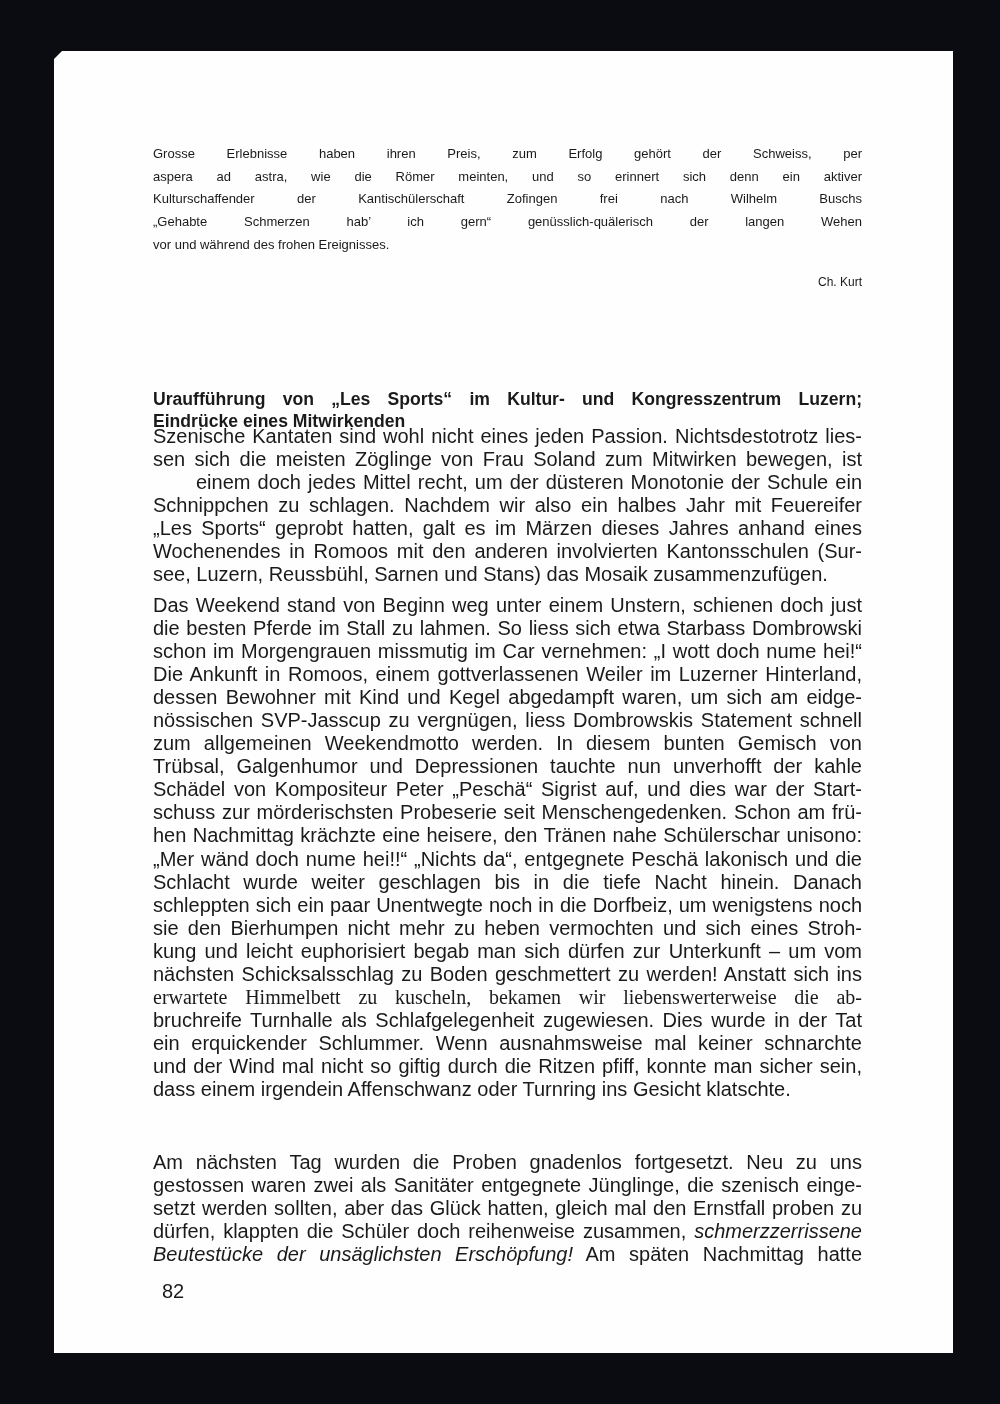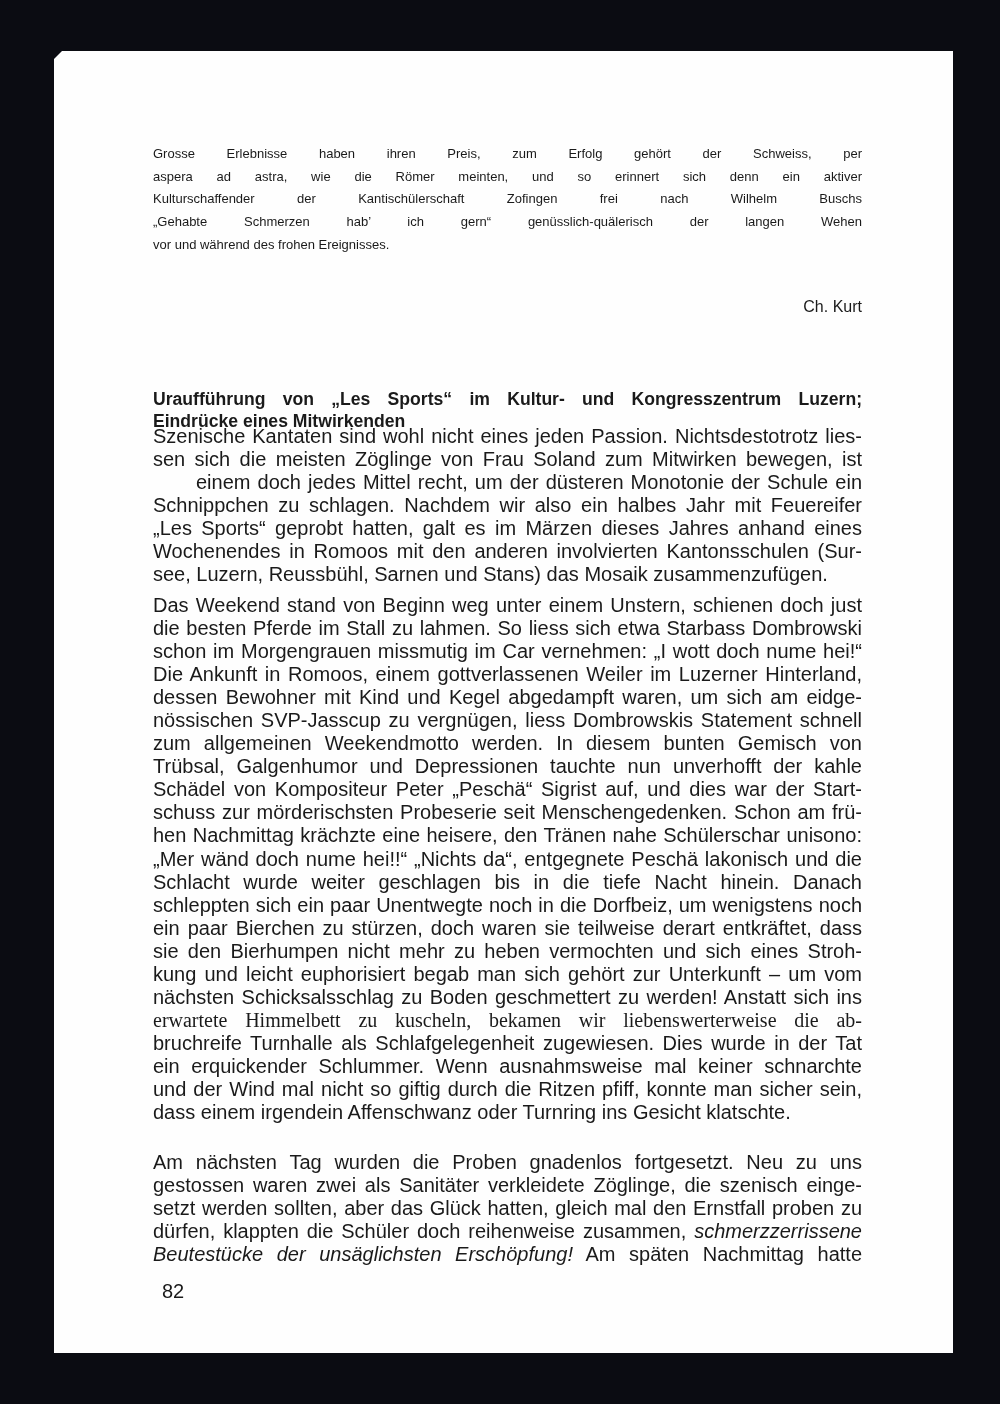--- a/index.html
+++ b/index.html
@@ -39,22 +39,22 @@
   }
   .line.last { text-align-last: left; }
   .para { margin: 0; }
   .heading .line {
     font-weight: bold;
     font-size: 17.6px;
     height: 22px; line-height: 22px;
   }
   .body2 .line { height: 23.05px; line-height: 23.05px; font-size: 20px; }
   .signature {
-    position: absolute; right: 138px; top: 296px;
-    font-size: 16px; line-height: 22px;
+    position: absolute; right: 138px; top: 271px;
+    font-size: 12px; line-height: 22px;
   }
   .page-number {
     position: absolute; left: 162px; top: 1279px;
     font-size: 20px; line-height: 24px;
   }
   em { font-style: italic; }
   .line span { white-space: pre; }
 </style>
 </head>
 <body>
@@ -95,32 +95,31 @@
   <span class="line" style="white-space: normal; overflow: hidden;">dessen Bewohner mit Kind und Kegel abgedampft waren, um sich am eidge-</span>
   <span class="line" style="white-space: normal; overflow: hidden;">nössischen SVP-Jasscup zu vergnügen, liess Dombrowskis Statement schnell</span>
   <span class="line" style="white-space: normal; overflow: hidden;">zum allgemeinen Weekendmotto werden. In diesem bunten Gemisch von</span>
   <span class="line" style="white-space: normal; overflow: hidden;">Trübsal, Galgenhumor und Depressionen tauchte nun unverhofft der kahle</span>
   <span class="line" style="white-space: normal; overflow: hidden;">Schädel von Kompositeur Peter „Peschä“ Sigrist auf, und dies war der Start-</span>
   <span class="line" style="white-space: normal; overflow: hidden;">schuss zur mörderischsten Probeserie seit Menschengedenken. Schon am frü-</span>
   <span class="line" style="white-space: normal; overflow: hidden;">hen Nachmittag krächzte eine heisere, den Tränen nahe Schülerschar unisono:</span>
   <span class="line" style="white-space: normal; overflow: hidden;">„Mer wänd doch nume hei!!“ „Nichts da“, entgegnete Peschä lakonisch und die</span>
   <span class="line" style="white-space: normal; overflow: hidden;">Schlacht wurde weiter geschlagen bis in die tiefe Nacht hinein. Danach</span>
   <span class="line" style="white-space: normal; overflow: hidden;">schleppten sich ein paar Unentwegte noch in die Dorfbeiz, um wenigstens noch</span>
-  <span class="line" style="white-space: normal; overflow: hidden;">ein paar Bierchen zu stürzen, doch waren sie teilweise derart entkräftet, dass</span>
   <span class="line" style="white-space: normal; overflow: hidden;">sie den Bierhumpen nicht mehr zu heben vermochten und sich eines Stroh-</span>
-  <span class="line" style="white-space: normal; overflow: hidden;">kung und leicht euphorisiert begab man sich gehört zur Unterkunft – um vom</span>
+  <span class="line" style="white-space: normal; overflow: hidden;">kung und leicht euphorisiert begab man sich dürfen zur Unterkunft – um vom</span>
   <span class="line" style="white-space: normal; overflow: hidden;">nächsten Schicksalsschlag zu Boden geschmettert zu werden! Anstatt sich ins</span>
   <span class="line" style="white-space: normal; overflow: hidden; font-family: Liberation Serif, serif;">erwartete Himmelbett zu kuscheln, bekamen wir liebenswerterweise die ab-</span>
   <span class="line" style="white-space: normal; overflow: hidden;">bruchreife Turnhalle als Schlafgelegenheit zugewiesen. Dies wurde in der Tat</span>
   <span class="line" style="white-space: normal; overflow: hidden;">ein erquickender Schlummer. Wenn ausnahmsweise mal keiner schnarchte</span>
   <span class="line" style="white-space: normal; overflow: hidden;">und der Wind mal nicht so giftig durch die Ritzen pfiff, konnte man sicher sein,</span>
   <span class="line last" style="white-space: normal; overflow: hidden;">dass einem irgendein Affenschwanz oder Turnring ins Gesicht klatschte.</span>
 </div>
 
 <div class="col para body2" style="top:1151px;">
   <span class="line" style="white-space: normal; overflow: hidden;">Am nächsten Tag wurden die Proben gnadenlos fortgesetzt. Neu zu uns</span>
-  <span class="line" style="white-space: normal; overflow: hidden;">gestossen waren zwei als Sanitäter verkleidete Zöglinge, die szenisch einge-</span>
+  <span class="line" style="white-space: normal; overflow: hidden;">gestossen waren zwei als Sanitäter entgegnete Jünglinge, die szenisch einge-</span>
   <span class="line" style="white-space: normal; overflow: hidden;">setzt werden sollten, aber das Glück hatten, gleich mal den Ernstfall proben zu</span>
   <span class="line" style="white-space: normal; overflow: hidden;"><span>dürfen, klappten die Schüler doch reihenweise zusammen,</span> <em>schmerzzerrissene</em></span>
   <span class="line" style="white-space: normal; overflow: hidden;"><em>Beutestücke der unsäglichsten Erschöpfung!</em> <span>Am späten Nachmittag hatte</span></span>
 </div>
 
 <div class="page-number">82</div>
 
 </body></html>

